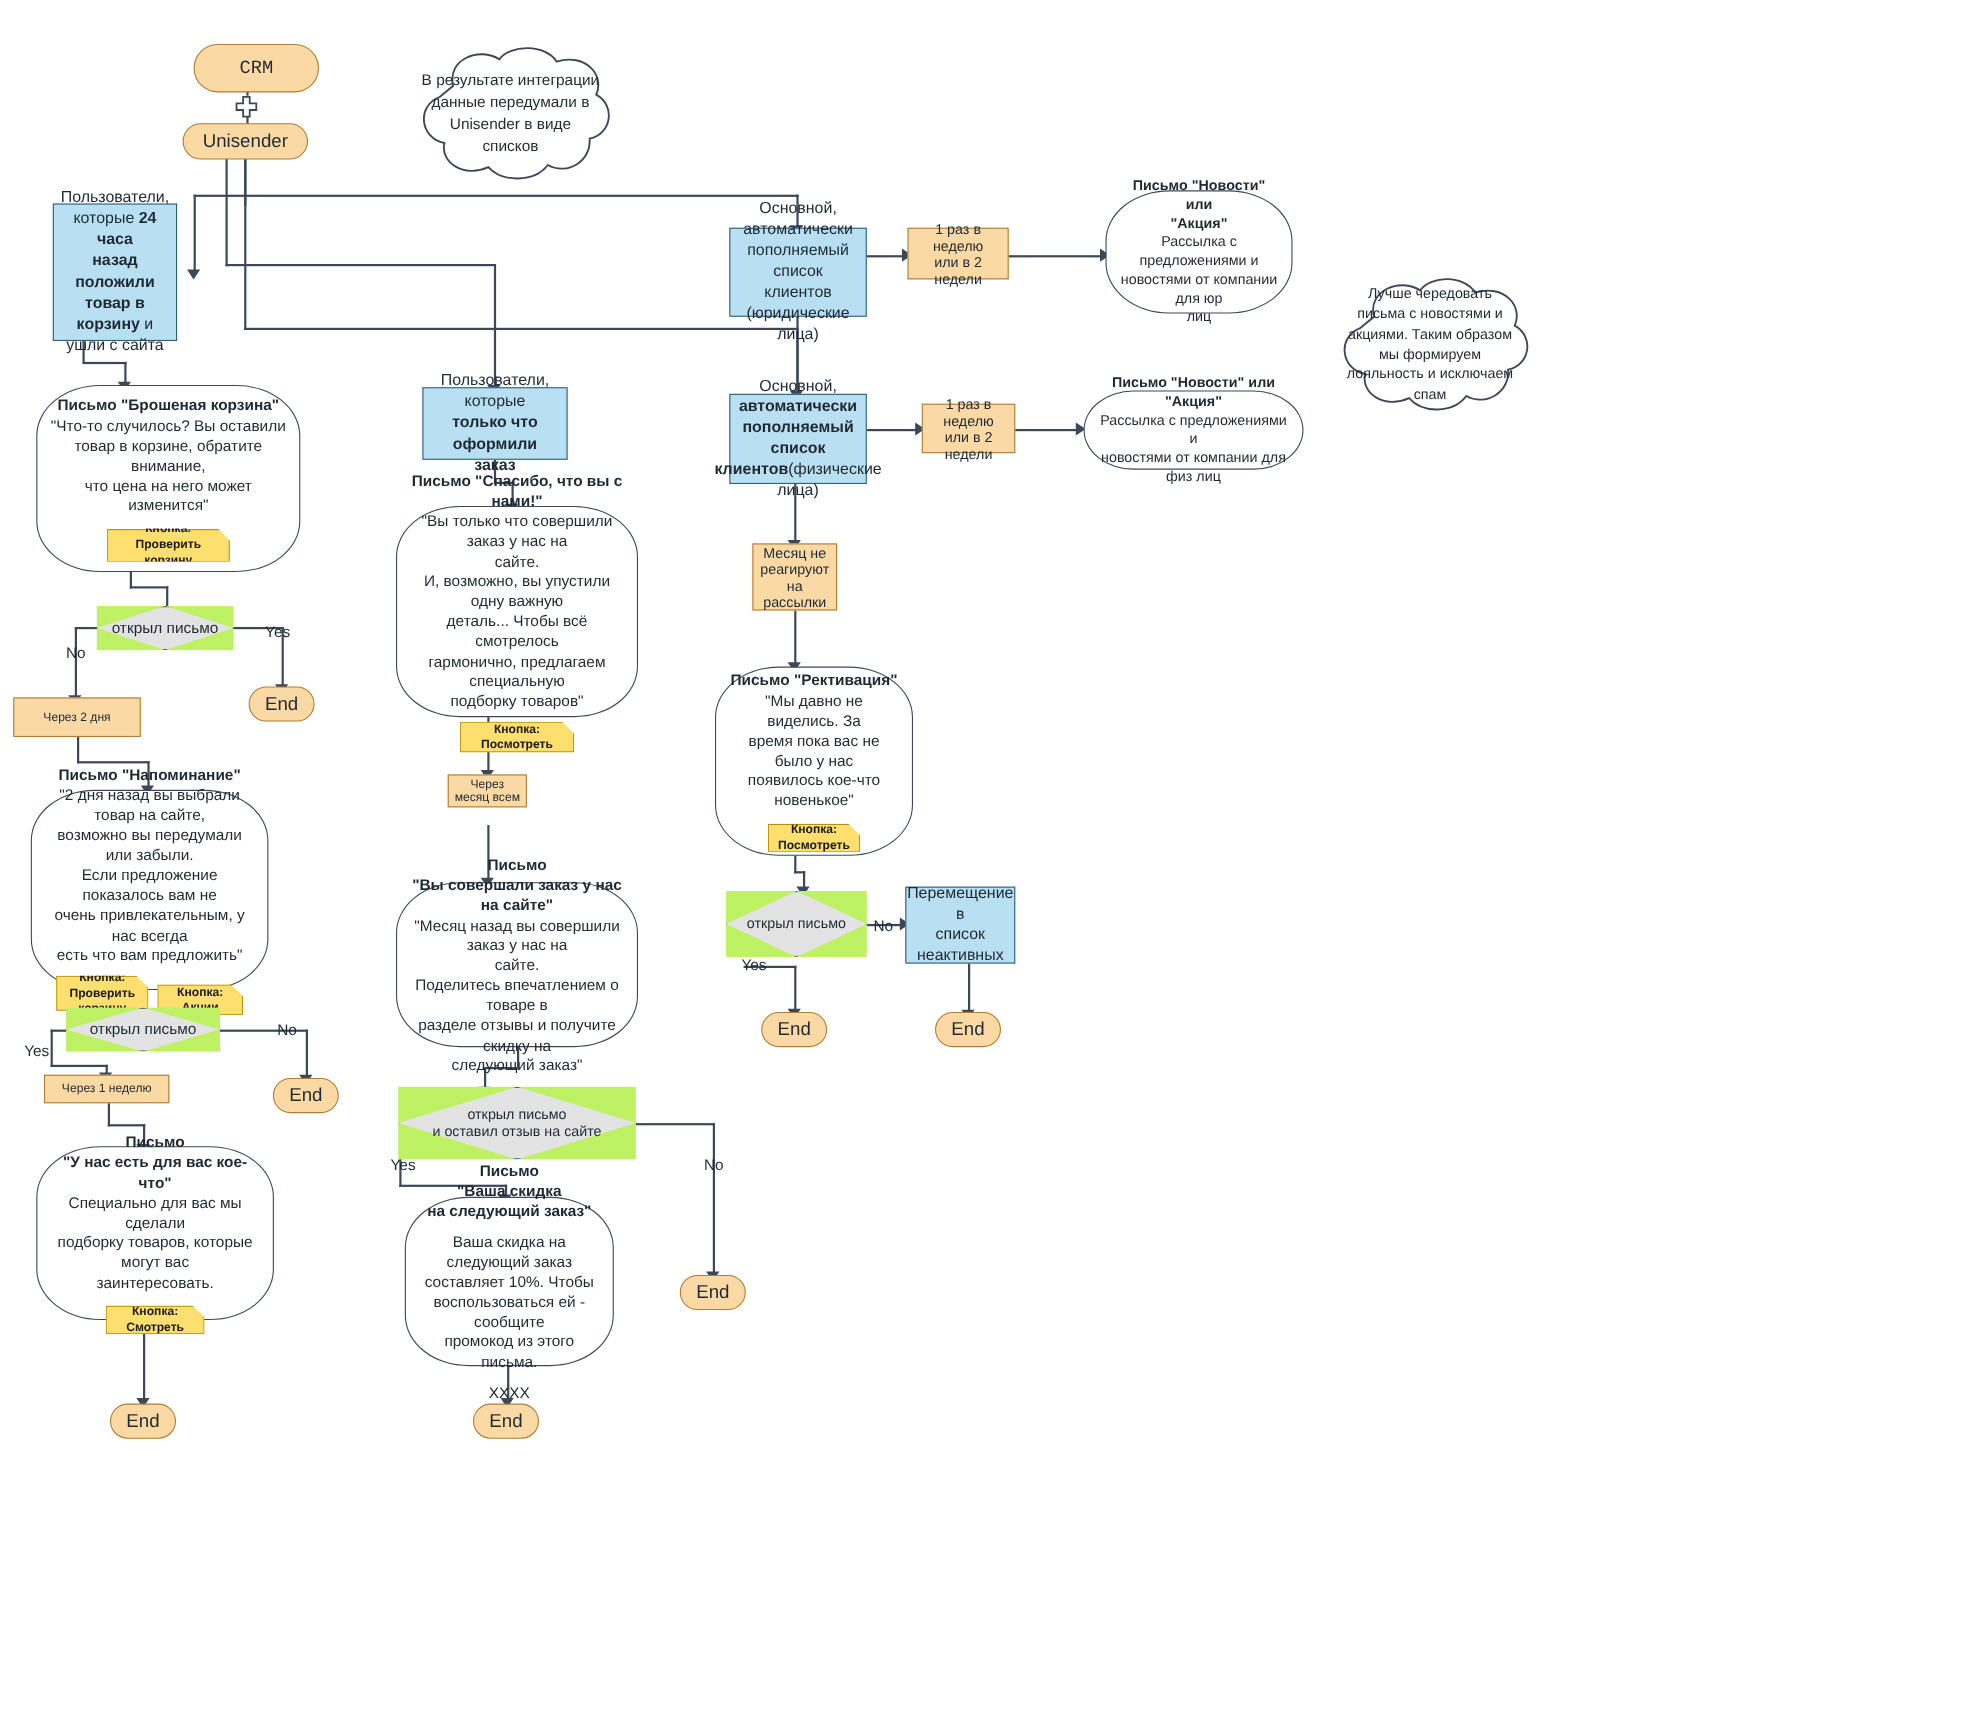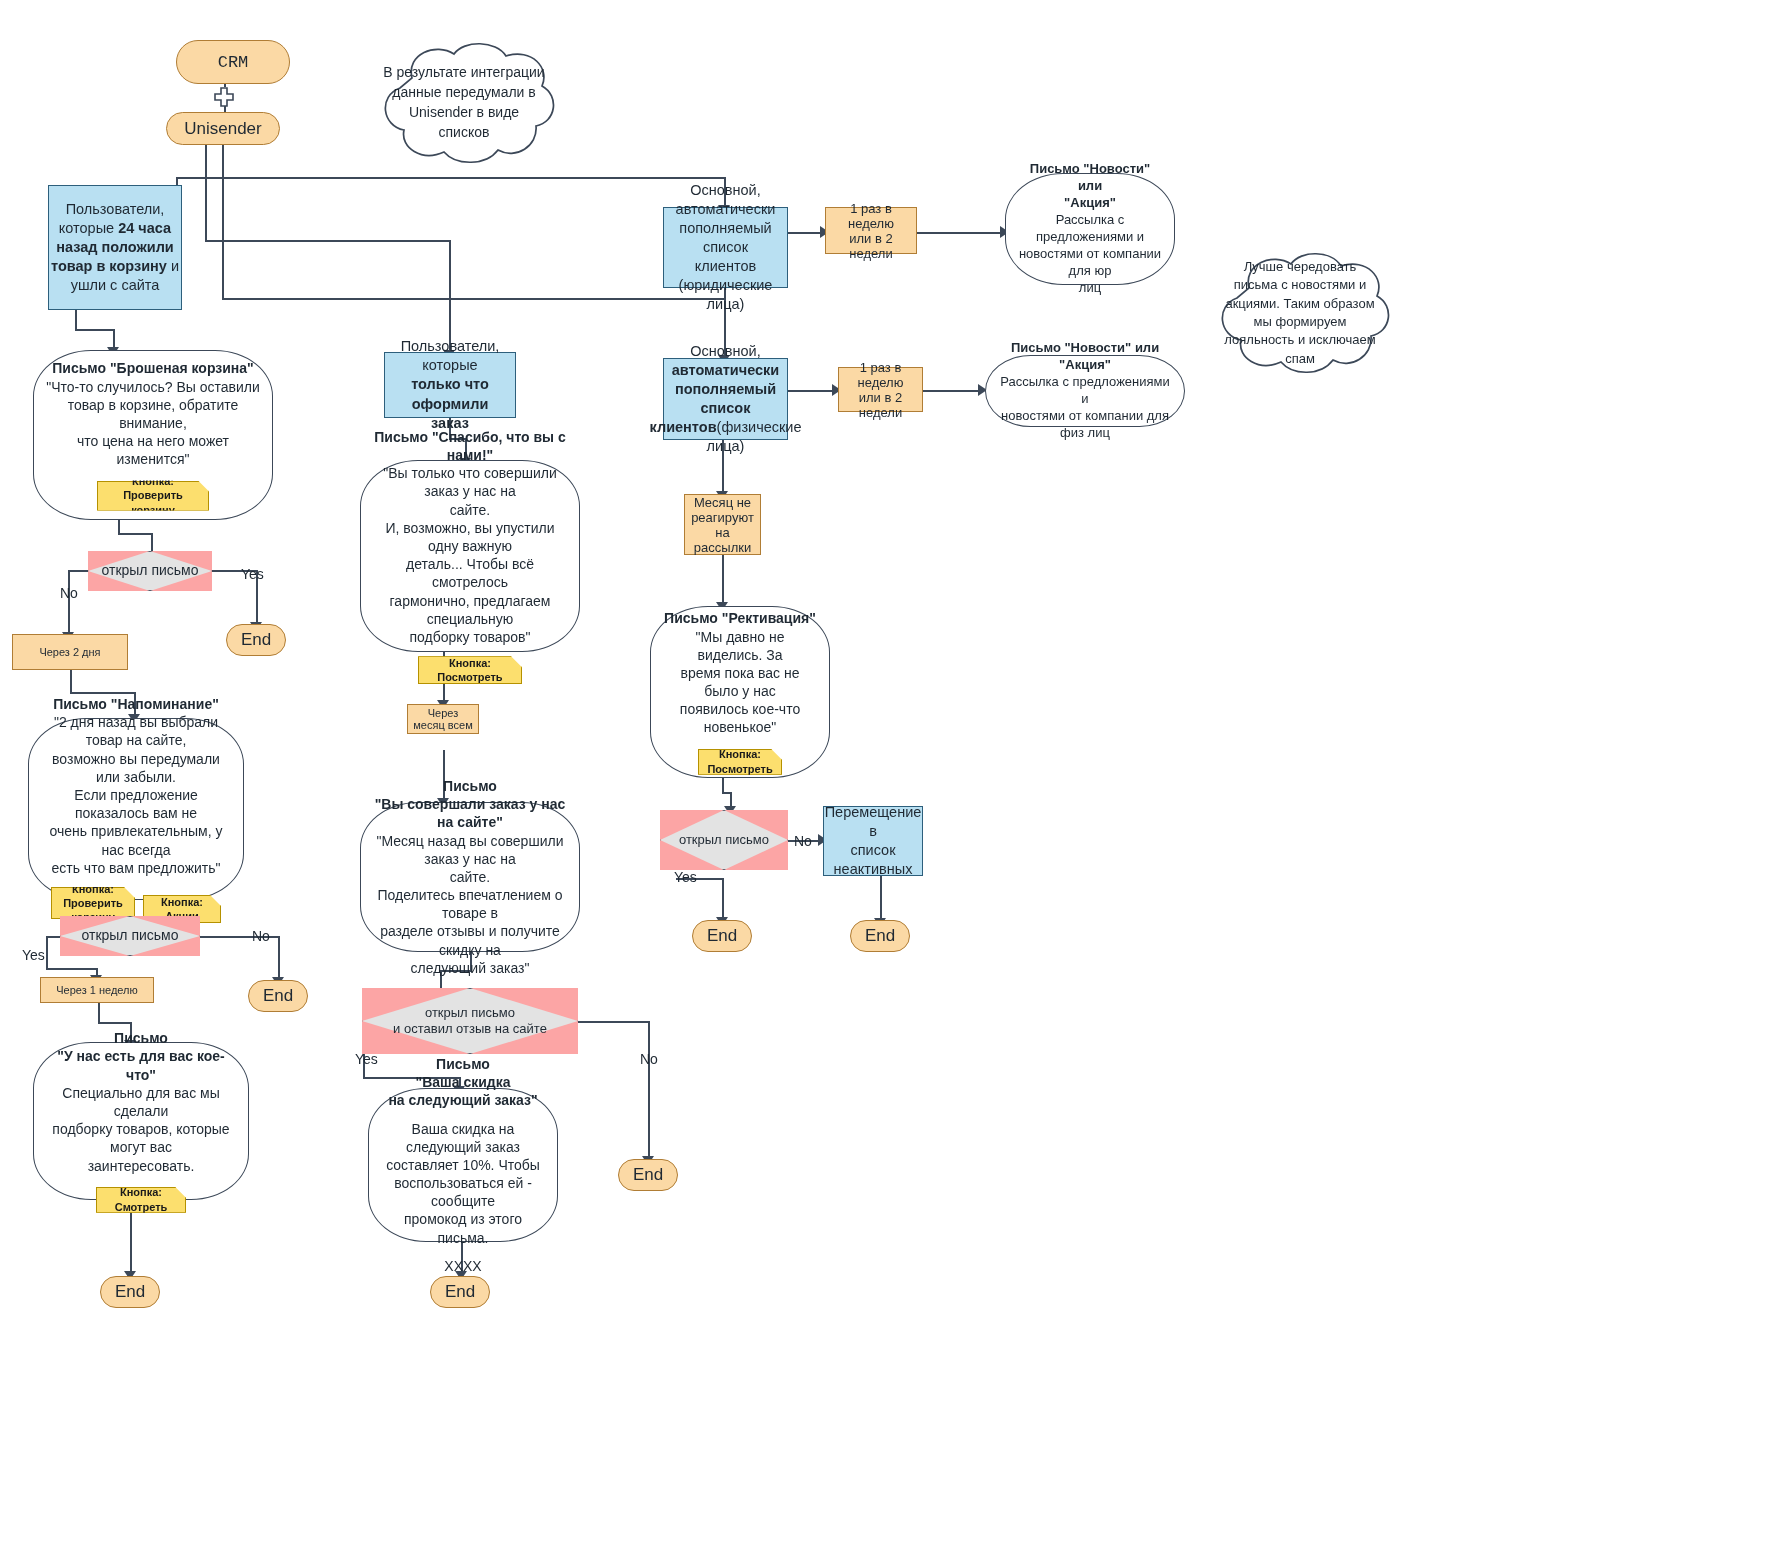--- a/index.html
+++ b/index.html
@@ -11,21 +11,21 @@
   .node .ttl{font-weight:bold;}
   .node .body{font-weight:normal;}
 
   
   .term{background:#fbd9a5;border:1.6px solid #b07d35;border-radius:999px;
         color:#1f2933;font-size:17px;}
   .process{background:#fbd9a5;border:1.6px solid #b07d35;font-size:11px;}
   .datastore{background:#b9e0f2;border:1.6px solid #2d5f7c;font-size:14.5px;line-height:1.32;}
   .letter{background:#ffffff;border:1.7px solid #3c4858;border-radius:58px/46px;
           font-size:14px;line-height:1.3;padding:8px 12px;}
-  .decision{background:#fca5a5;font-size:14px;}
+  .decision{background:#bef264;font-size:14px;}
   .decision .dtext{position:relative;z-index:2;line-height:1.25;}
   .dshape{position:absolute;inset:0;background:#e3e3e3;
           border:1.6px solid #3c4858;
           clip-path:polygon(50% 0,100% 50%,50% 100%,0 50%);}
   .note{background:#fcdf6e;border:1.3px solid #b59100;font-size:11px;font-weight:bold;
         color:#1a1a1a;padding:8px 10px;box-sizing:border-box;
         clip-path:polygon(0 0, calc(100% - 11px) 0, 100% 11px, 100% 100%, 0 100%);
         display:flex;align-items:center;justify-content:center;text-align:center;}
   .cloudwrap{position:absolute;}
   .cloudtext{position:absolute;inset:0;display:flex;align-items:center;justify-content:center;
@@ -211,21 +211,21 @@
 
   <div class="cloudwrap" style="left:1205px;top:248px;width:190px;height:130px;">
     <svg width="190" height="130" viewBox="0 0 190 130" style="position:absolute;inset:0;">
       <path d="M44,40 C38,16 68,4 86,16 C96,2 126,2 136,18 C162,10 180,30 172,48
                C190,58 186,84 166,88 C168,108 146,122 128,112 C116,128 88,128 76,114
                C54,124 32,110 36,92 C14,88 10,58 32,50 Z" fill="#ffffff" stroke="#3c4858" stroke-width="1.7"></path>
     </svg>
     <div class="cloudtext" style="font-size:13px;">Лучше чередовать письма с новостями и акциями. Таким образом мы формируем лояльность и исключаем спам</div>
   </div>
 
-  <div class="node datastore" style="left:48px;top:185px;width:134px;height:125px;">
+  <div class="node datastore" style="left:48px;top:185px;width:113px;height:125px;">
     <div>Пользователи,</div>
     <div><span>которые </span><b>24 часа</b></div>
     <div><b>назад положили</b></div>
     <div><b>товар в корзину</b><span> и</span></div>
     <div>ушли с сайта</div>
   </div>
 
   <div class="node letter" style="left:33px;top:350px;width:240px;height:170px;">
     <div class="ttl">Письмо "Брошеная корзина"</div>
     <div class="body" style="white-space:pre-line">"Что-то случилось? Вы оставили

